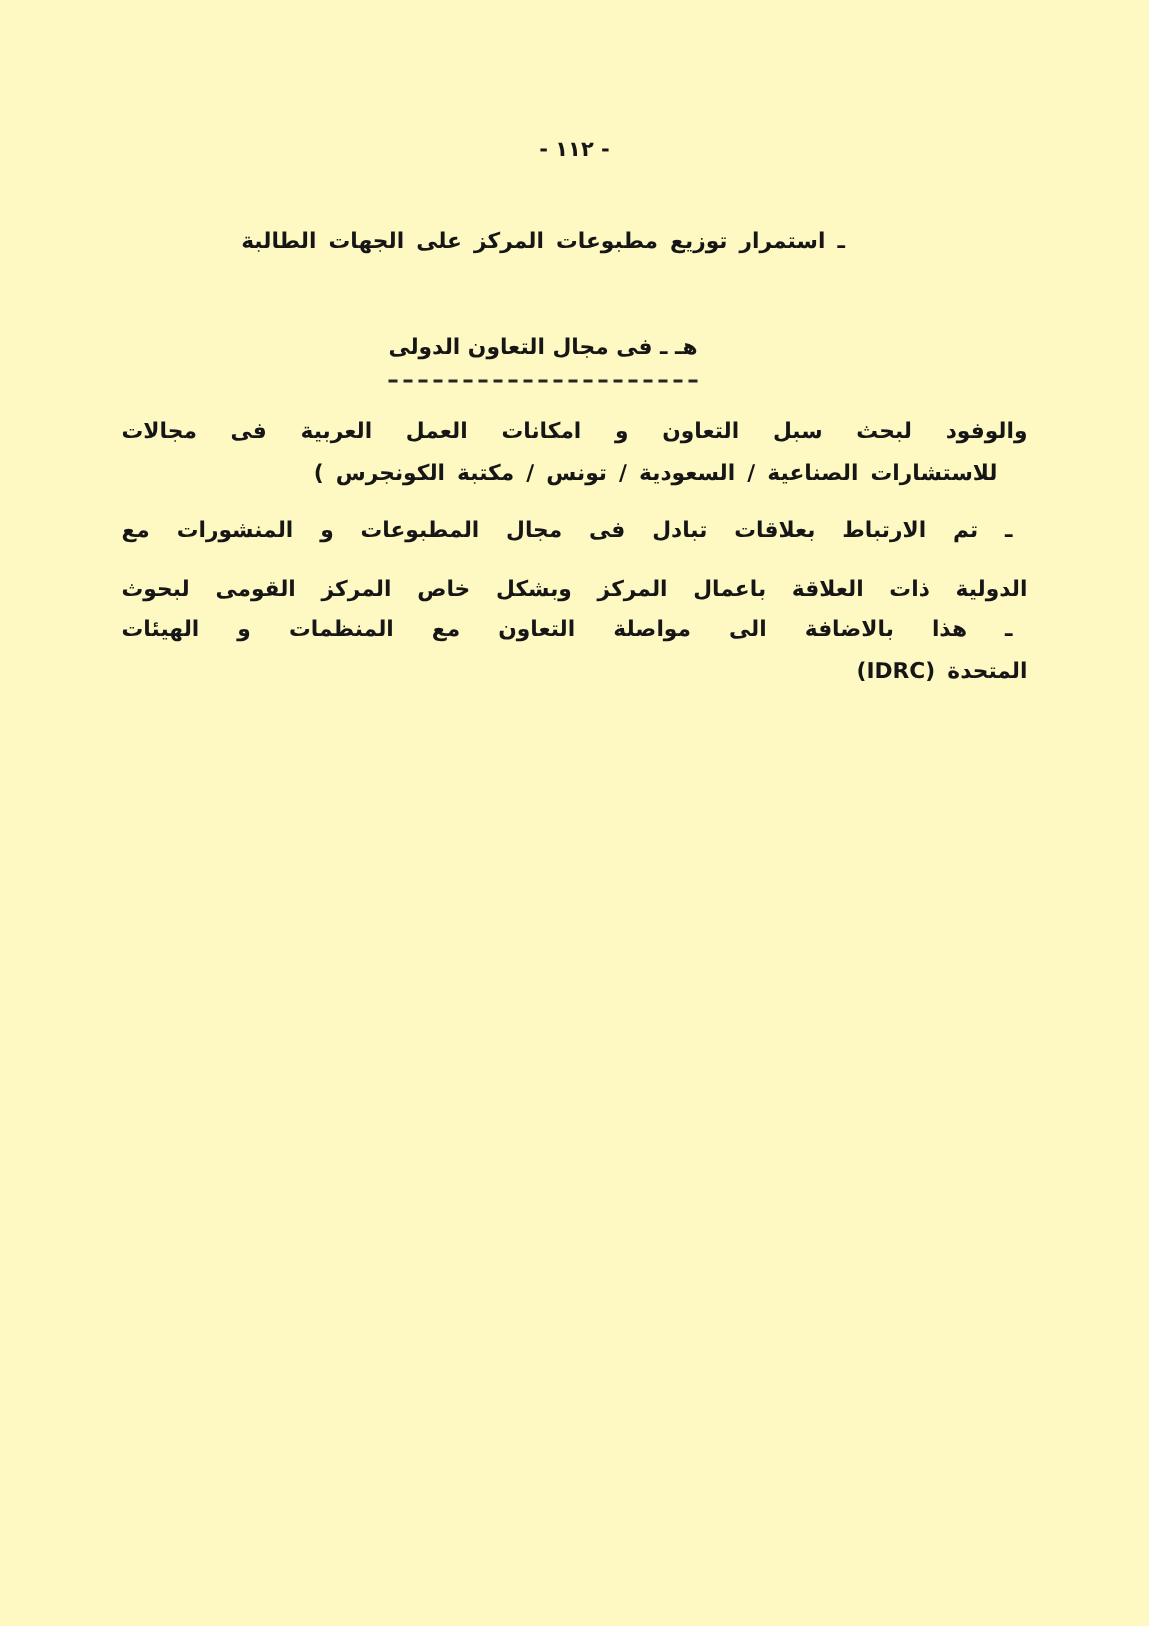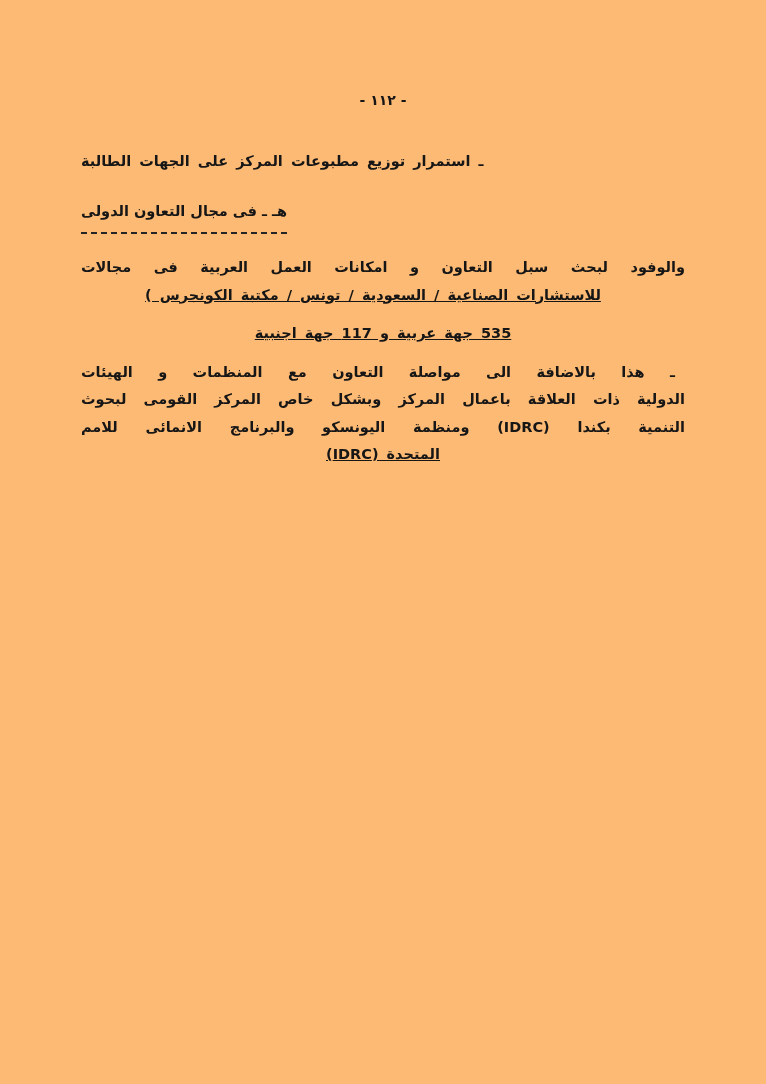--- a/index.html
+++ b/index.html
@@ -7,21 +7,21 @@
   body {
     background: #ffffff;
     font-family: "DejaVu Sans", sans-serif;
     color: #161616;
     position: relative;
     overflow: hidden;
   }
   .page {
     position: absolute;
     inset: 0;
-    background: #fdba74;
+    background: #fef9c3;
   }
   .page-number {
     position: absolute;
     top: 92px;
     left: 0;
     width: 100%;
     text-align: center;
     font-size: 14px;
     font-weight: bold;
     letter-spacing: 2px;
@@ -37,39 +37,40 @@
     font-weight: bold;
   }
   .line {
     display: block;
     line-height: 27.5px;
     word-spacing: 3px;
     white-space: normal;
   }
   .intro {
     padding-right: 42px;
-    margin-bottom: 22px;
-    text-align: left;
+    margin-bottom: 0;
+    text-align: center;
   }
   .heading-row {
     padding-right: 42px;
     margin-bottom: 20px;
-    text-align: left;
+    text-align: center;
+    margin-top: 43px;
   }
   .heading {
     display: inline-block;
     padding-bottom: 7px;
     border-bottom: 2px dashed #242424;
     line-height: 27.5px;
   }
   .para { margin-bottom: 11px; }
   .j { text-align: justify; text-align-last: justify; }
   .first { padding-right: 10px; }
   .indent-sm { padding-right: 20px; }
-  .last { text-align: center; text-decoration: underline; }
+  .last { text-align: right; }
 </style>
 </head>
 <body>
 
 <main class="page">
 
   <div class="page-number">- ١١٢ -</div>
 
   <section class="content">
 
@@ -78,24 +79,23 @@
     <div class="heading-row">
       <span class="heading">هـ ـ فى مجال التعاون الدولى</span>
     </div>
 
     <div class="para">
       <span class="line j">والوفود لبحث سبل التعاون و امكانات العمل العربية فى مجالات</span>
       <span class="line last indent-sm">للاستشارات الصناعية / السعودية / تونس / مكتبة الكونجرس )</span>
     </div>
 
     <div class="para">
-      <span class="line last">535 جهة عربية و 117 جهة اجنبية</span>
+      <span class="line j first">ـ تم الارتباط بعلاقات تبادل فى مجال المطبوعات و المنشورات مع</span>
     </div>
 
     <div class="para">
+      <span class="line j">الدولية ذات العلاقة باعمال المركز وبشكل خاص المركز القومى لبحوث</span>
       <span class="line j first">ـ هذا بالاضافة الى مواصلة التعاون مع المنظمات و الهيئات</span>
-      <span class="line j">الدولية ذات العلاقة باعمال المركز وبشكل خاص المركز القومى لبحوث</span>
-      <span class="line j">التنمية بكندا (IDRC) ومنظمة اليونسكو والبرنامج الانمائى للامم</span>
       <span class="line last">المتحدة (IDRC)</span>
     </div>
 
   </section>
 </main>
 
 </body></html>

